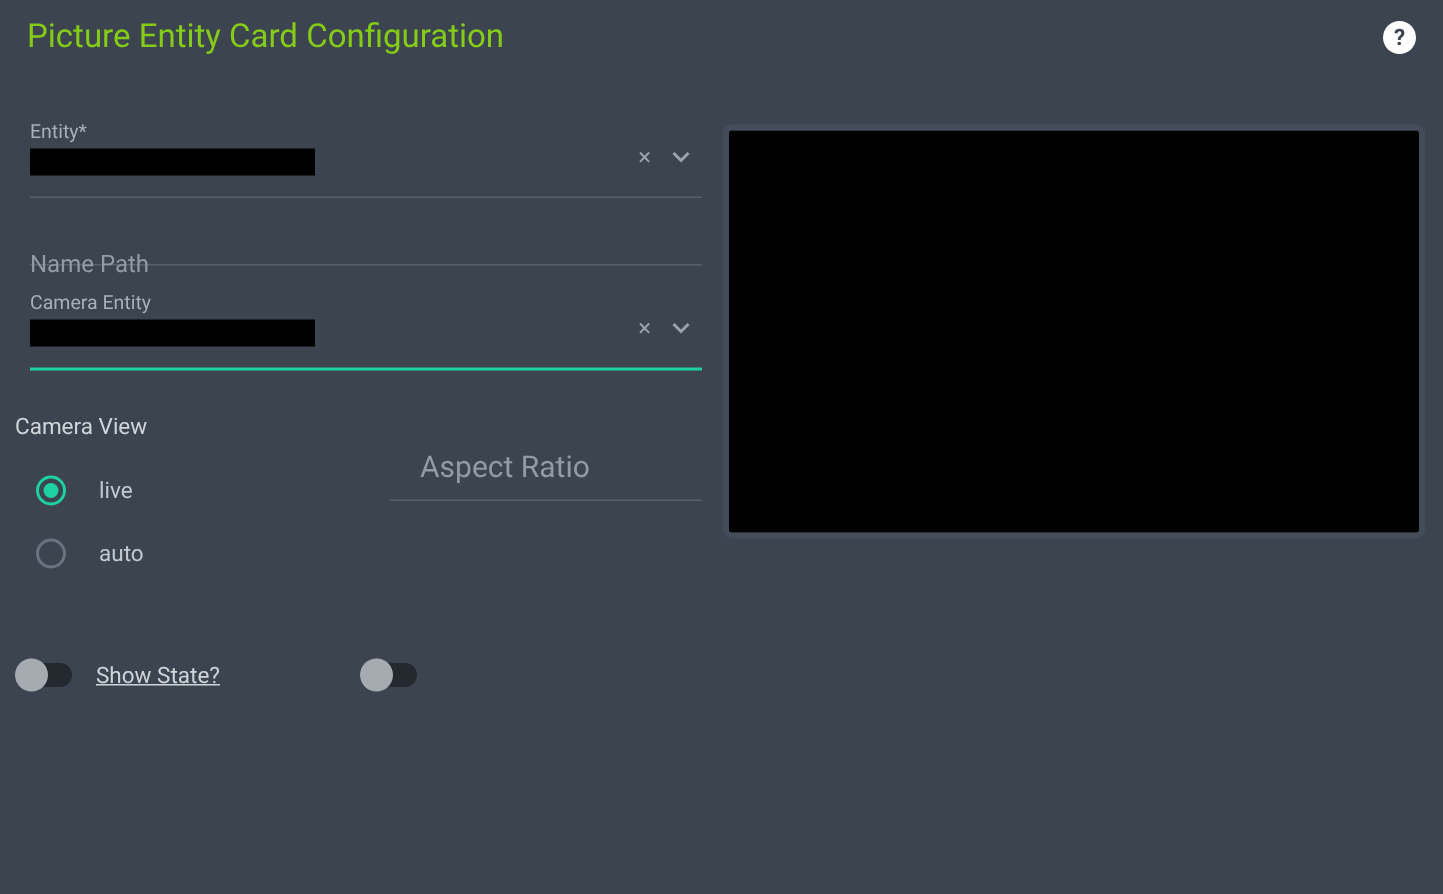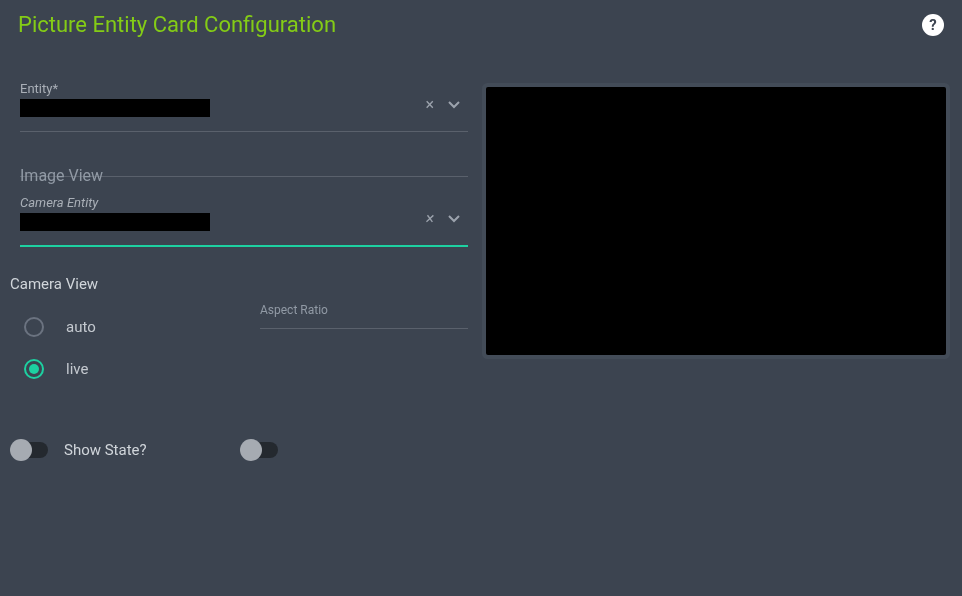--- a/index.html
+++ b/index.html
@@ -61,21 +61,20 @@
       box-shadow: 0 0 0 4px #434c58;
     }
     .form-field {
       position: relative;
       padding: 22px 0 10px 0;
       border-bottom: 1px solid #5a616c;
       margin: 12px 10px 0 10px;
     }
     .form-field.active {
       border-bottom: 2px solid #1dd1a1;
-      font-style: italic;
     }
     .form-label {
       font-size: 13px;
       color: #a9afb7;
       position: absolute;
       top: 6px;
       left: 0;
     }
     .form-label.float-mid {
       top: 22px;
@@ -156,37 +155,39 @@
     .aspect-field {
       flex: 1;
       margin-top: 4px;
     }
     .aspect-inner {
       position: relative;
       padding: 20px 0 10px 0;
       border-bottom: 1px solid #5a616c;
     }
     .aspect-label {
-      font-size: 12px;
+      font-size: 20px;
       color: #919aa5;
+      margin-left: 20px;
     }
     .toggles-row {
       display: flex;
       align-items: center;
       margin-top: 50px;
       padding-left: 0;
     }
     .toggle-label {
       font-size: 15px;
       color: #d0d5da;
       width: 192px;
     }
     .toggle-label.second {
       width: 192px;
       padding-left: 16px;
+      text-decoration: underline;
     }
     .switch {
       position: relative;
       width: 38px;
       height: 16px;
       background: #24292f;
       border-radius: 10px;
       cursor: pointer;
     }
     .switch-knob {
@@ -218,49 +219,49 @@
         <span class="icon-caret">
           <svg width="12" height="8" viewBox="0 0 12 8">
               <path d="M1 1 L6 6 L11 1" stroke="#9ca3ad" stroke-width="2" fill="none"></path>
             </svg>
         </span>
       </div>
     </div>
 
 
     <div class="form-field">
-      <span class="form-label float-mid">Image View</span>
+      <span class="form-label float-mid">Name Path</span>
     </div>
 
     <div class="form-field active">
       <span class="form-label">Camera Entity</span>
       <span class="form-value-box"></span>
       <div class="field-icons">
         <span class="icon-x">×</span>
         <span class="icon-caret">
           <svg width="12" height="8" viewBox="0 0 12 8">
               <path d="M1 1 L6 6 L11 1" stroke="#9ca3ad" stroke-width="2" fill="none"></path>
             </svg>
         </span>
       </div>
     </div>
 
     <div class="camera-view-section">
       <div class="camera-view-left">
         <div class="cv-title">Camera View</div>
         <div class="radio-row">
-          <div class="radio-outer"></div>
-          <span class="radio-label">auto</span>
-        </div>
-        <div class="radio-row">
           <div class="radio-outer selected">
               <div class="radio-inner"></div>
             </div>
           <span class="radio-label">live</span>
         </div>
+        <div class="radio-row">
+          <div class="radio-outer"></div>
+          <span class="radio-label">auto</span>
+        </div>
       </div>
       <div class="aspect-field">
         <div class="aspect-inner">
           <span class="aspect-label">Aspect Ratio</span>
         </div>
       </div>
     </div>
 
     <div class="toggles-row">
       <div class="switch">

